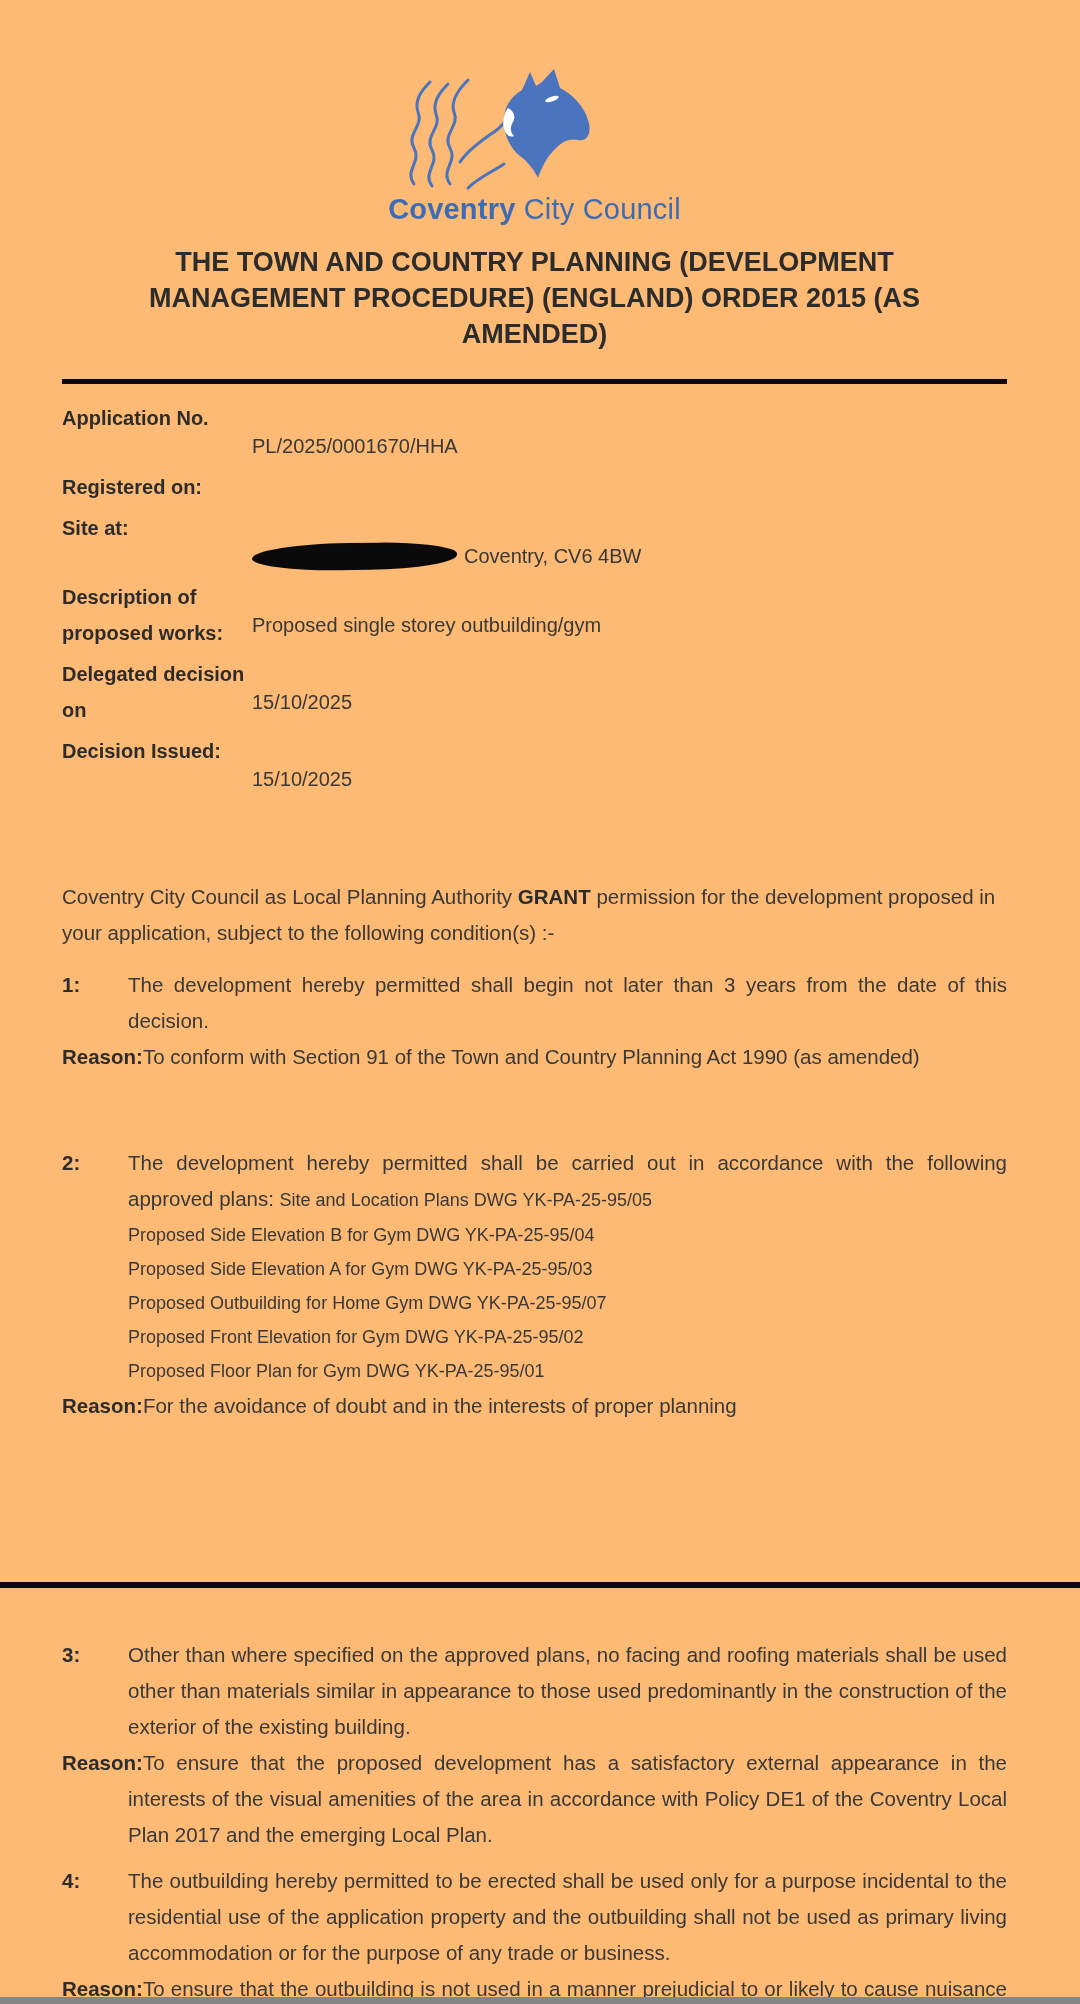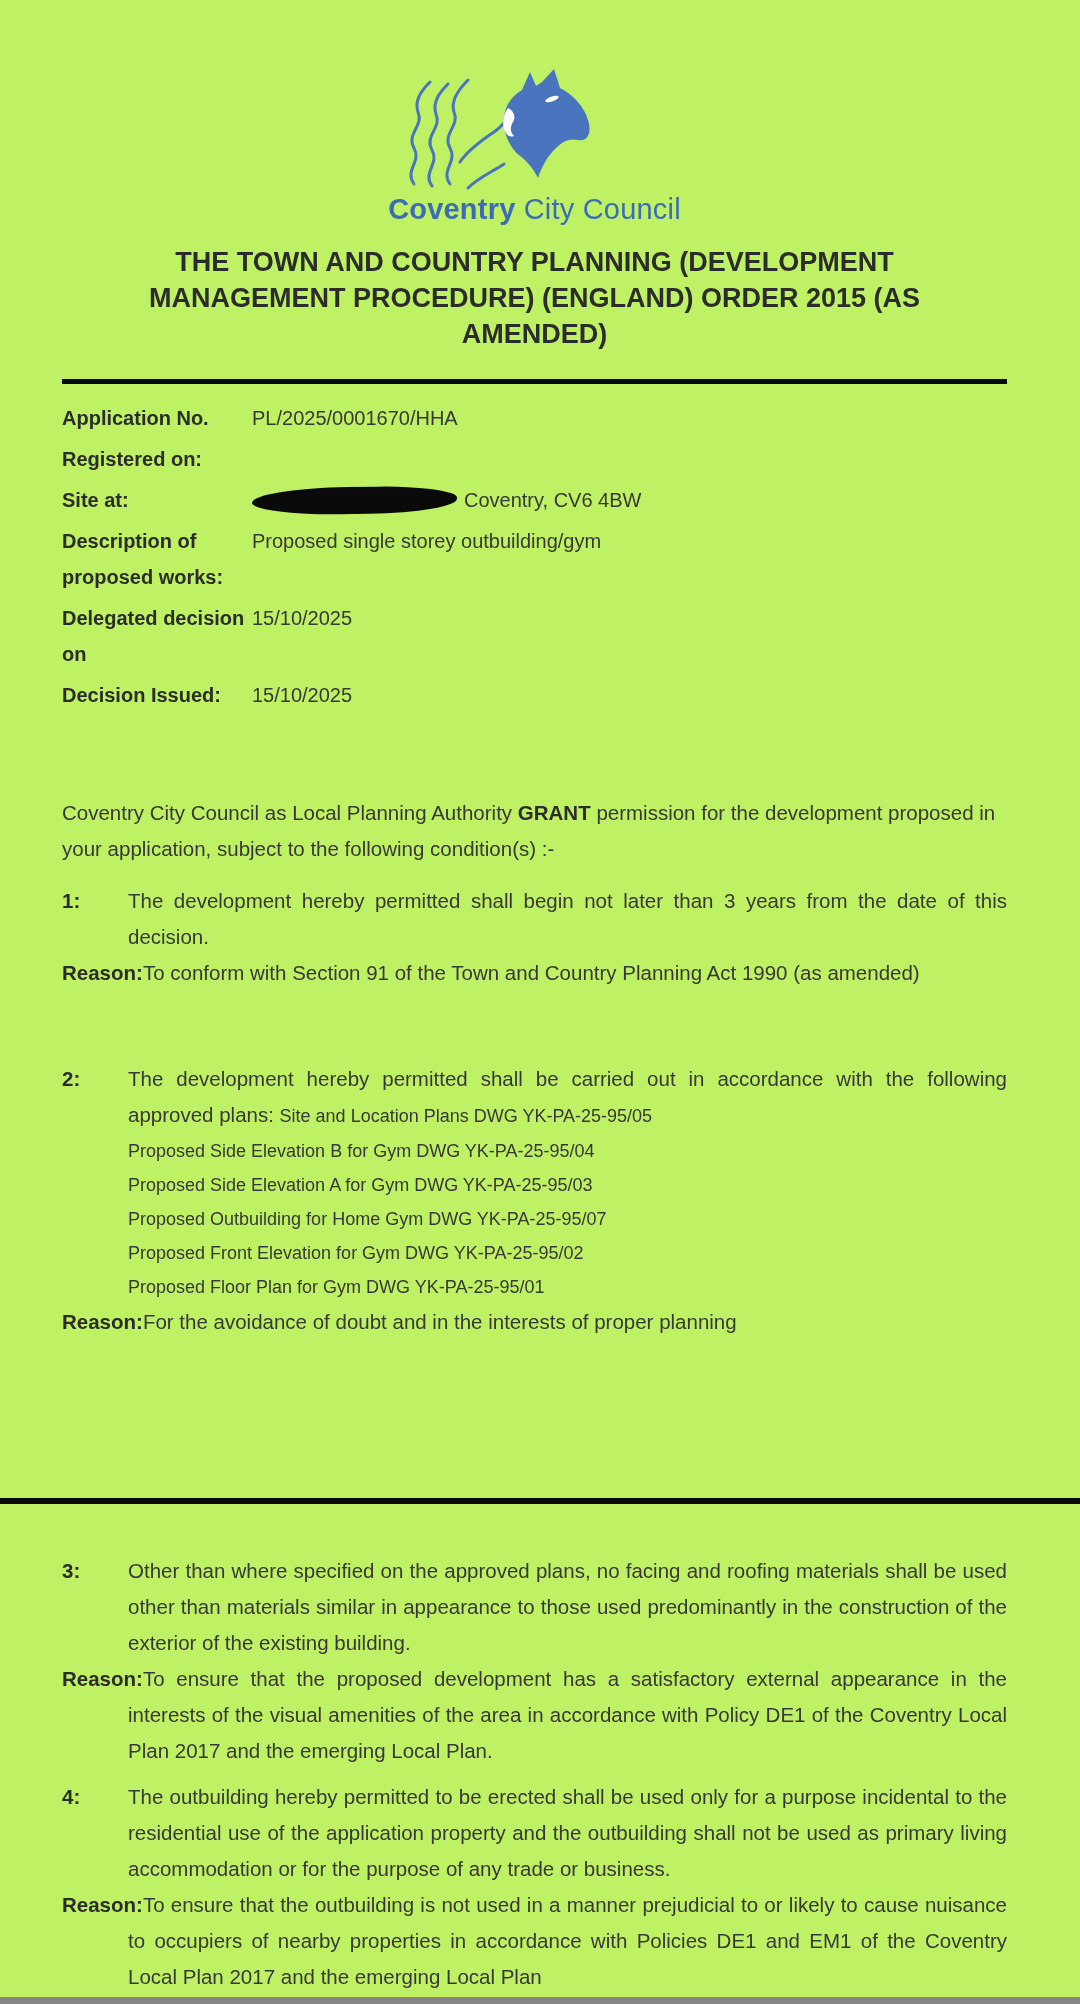--- a/index.html
+++ b/index.html
@@ -1,41 +1,41 @@
 <!DOCTYPE html>
 <html><head>
 <meta charset="utf-8">
 <style>
   * { margin:0; padding:0; box-sizing:border-box; }
   html,body { background:#ffffff; }
   body { font-family:"Liberation Sans","DejaVu Sans",sans-serif; }
   .page {
     position:relative; width:1080px; height:2004px; margin:0 auto;
-    background:#bef264; overflow:hidden; color:#383838;
+    background:#fdba74; overflow:hidden; color:#383838;
   }
   .content { width:945px; margin-left:62px; padding-top:66px; font-size:20.5px; line-height:36px; }
 
   
   .logo-wrap { text-align:center; }
   .logo-svg { display:block; margin:0 auto; transform:translateX(-33px); }
   .logo-text { font-size:29px; line-height:36px; color:#3d6cb5; letter-spacing:0.2px; }
   .logo-text .b { font-weight:bold; }
 
   
   .h-act   { margin-top:40px; text-align:center; font-size:21.5px; font-weight:bold; color:#2c2c2c; line-height:36px; }
   .h-order { margin:17px auto 0; width:870px; text-align:center; font-size:27px; font-weight:bold; color:#2c2c2c; line-height:36px; }
 
   .rule1 { margin-top:27px; height:5px; background:#0a0a0a; }
   .rule2 { margin-top:158px; margin-left:-62px; width:1080px; height:6px; background:#0a0a0a; }
 
   
   .details { padding-top:16px; }
   .drow { display:grid; grid-template-columns:190px 1fr; margin-bottom:5px; font-size:20px; }
   .dlabel { font-weight:bold; color:#2c2c2c; }
-  .dvalue { color:#383838; }
+  .dvalue { color:#383838;margin-top:28px; }
   .redaction {
     display:inline-block; width:205px; height:27px; background:#0a0a0a;
     border-radius:55% 45% 50% 50% / 62% 52% 60% 55%;
     vertical-align:-7px; margin-right:7px; transform:rotate(-0.8deg);
   }
 
   
   .intro { margin-top:82px; }
   .intro .b { font-weight:bold; color:#2c2c2c; }
 

